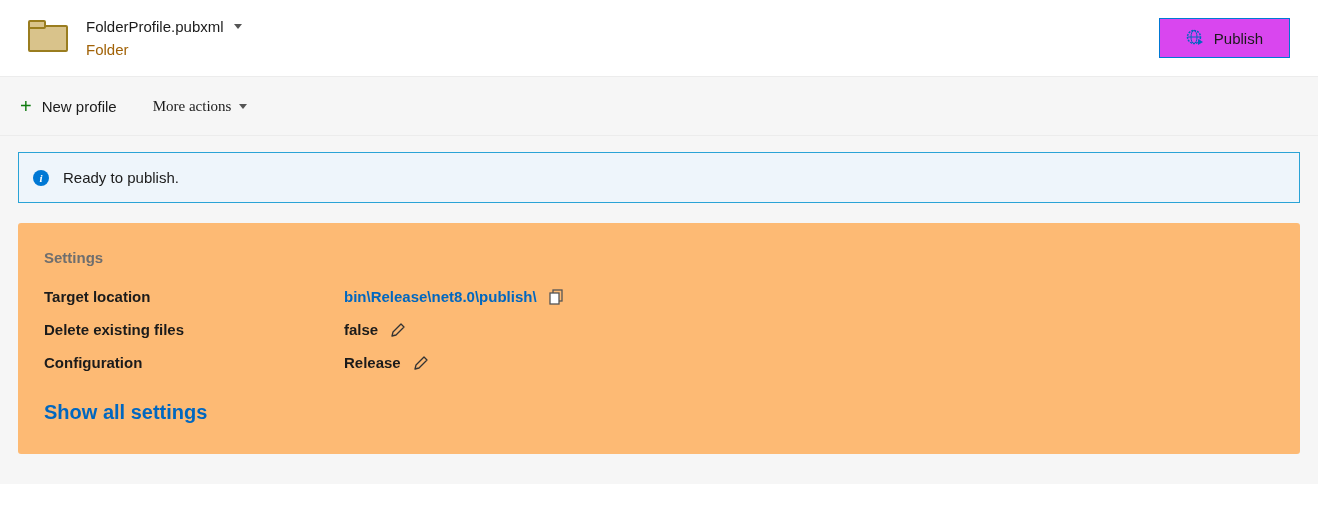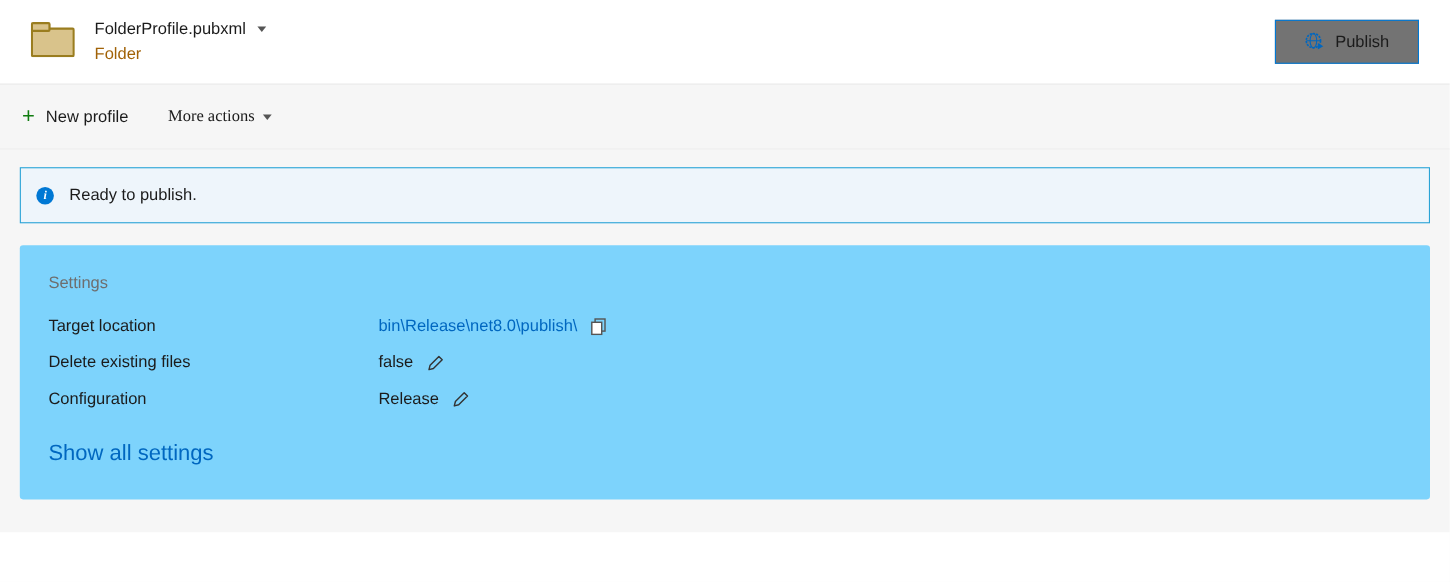--- a/index.html
+++ b/index.html
@@ -36,21 +36,21 @@
   .caret-down {
     width: 0; height: 0;
     border-left: 4px solid transparent;
     border-right: 4px solid transparent;
     border-top: 5px solid #555;
   }
   .publish-button {
     display: flex;
     align-items: center;
     gap: 10px;
-    background: #737373;
+    background: #d946ef;
     border: 1px solid #0078d4;
     padding: 10px 26px;
     font-size: 15px;
     color: #1b1b1b;
     cursor: pointer;
   }
   .publish-icon { width: 18px; height: 18px; }
   .toolbar {
     background: #f6f6f6;
     border-top: 1px solid #ececec;
@@ -91,24 +91,25 @@
     font-size: 15px;
   }
   .info-icon {
     width: 16px; height: 16px; border-radius: 50%;
     background: #0078d4;
     display: inline-flex; align-items: center; justify-content: center;
     color: #fff; font-style: italic; font-weight: bold; font-size: 11px;
     font-family: Georgia, serif;
   }
   .settings-card {
-    background: #7dd3fc;
+    background: #fdba74;
     margin-top: 20px;
     padding: 26px 26px 30px 26px;
     border-radius: 3px;
+    font-weight: bold;
   }
   .settings-title {
     color: #6e6e6e;
     font-size: 15px;
     margin-bottom: 22px;
   }
   .settings-grid {
     display: grid;
     grid-template-columns: 300px auto;
     row-gap: 16px;

